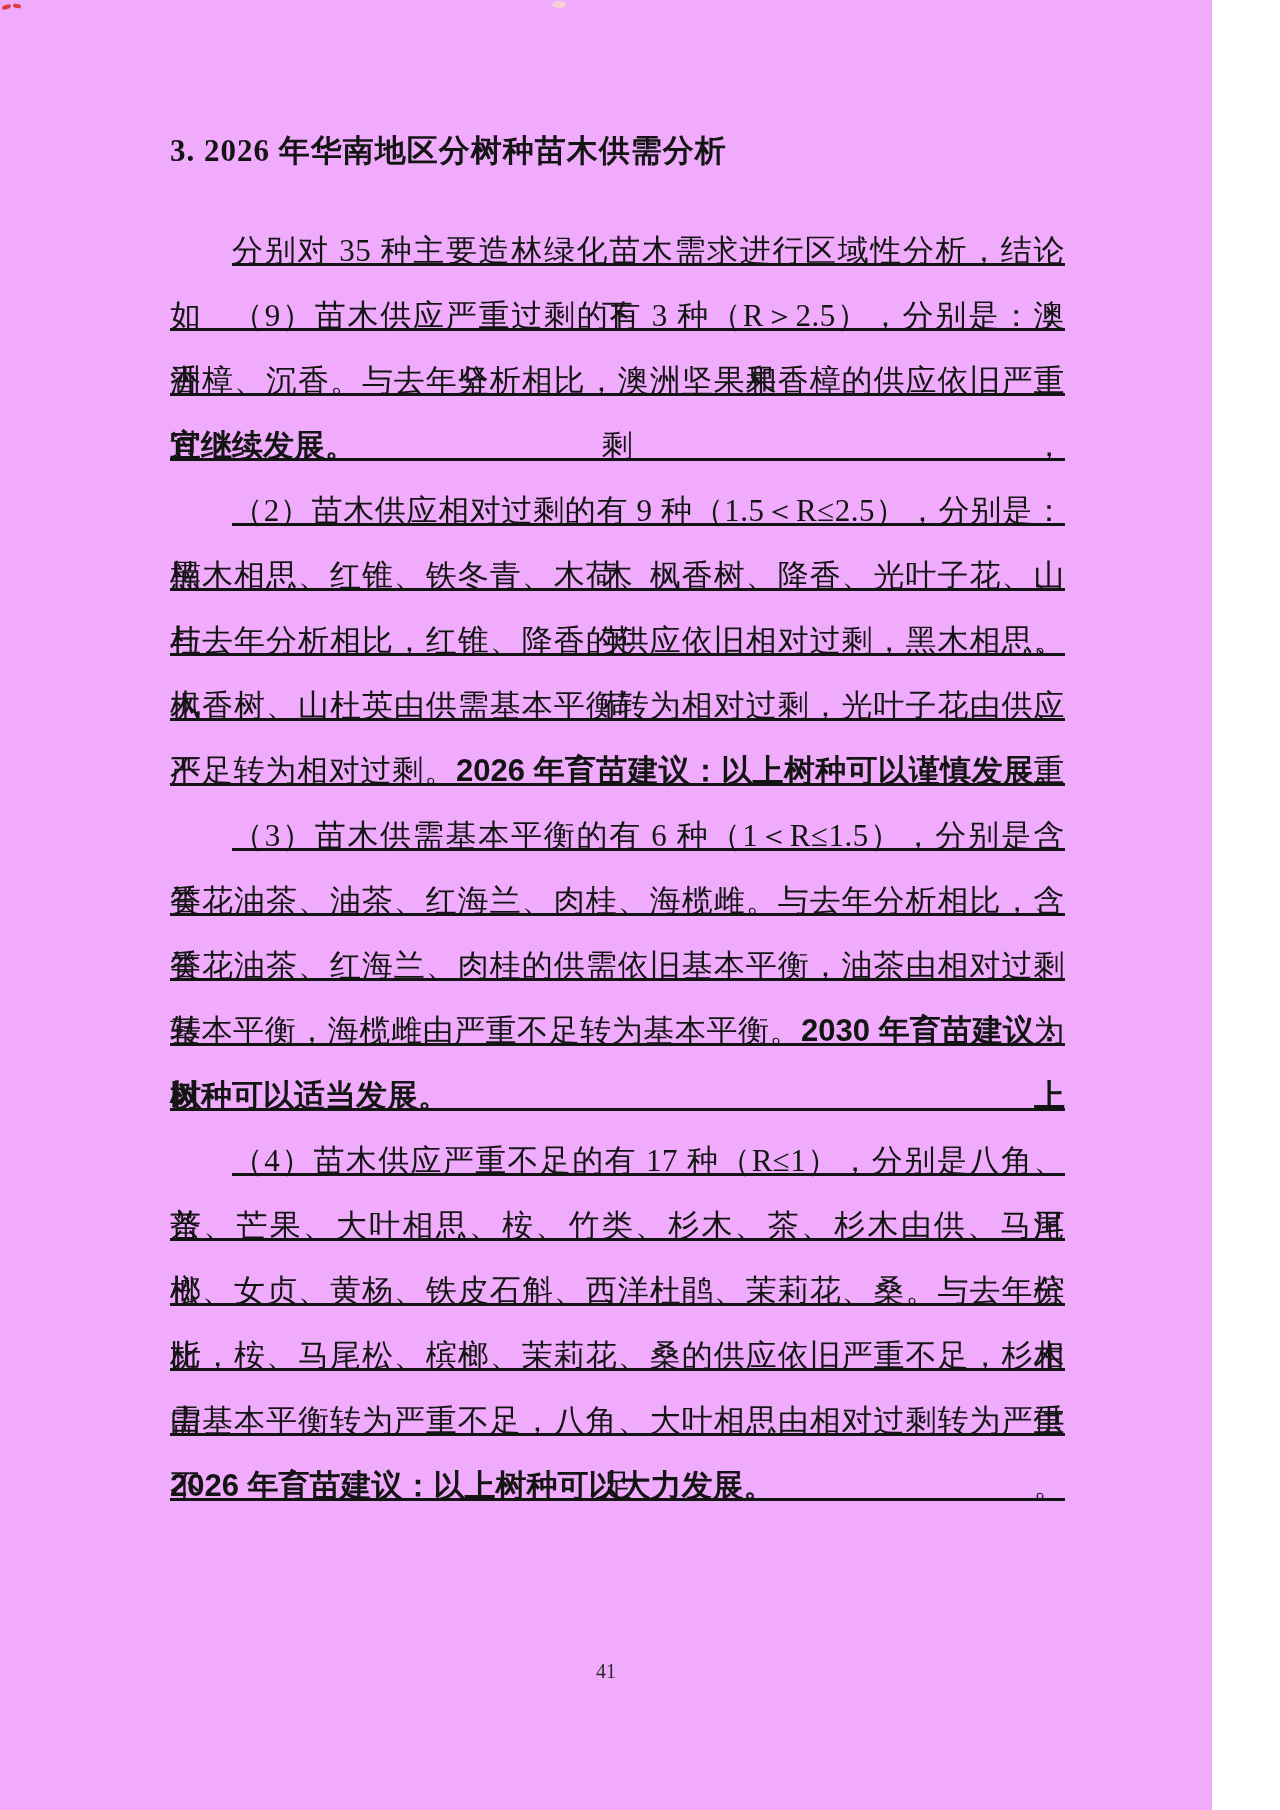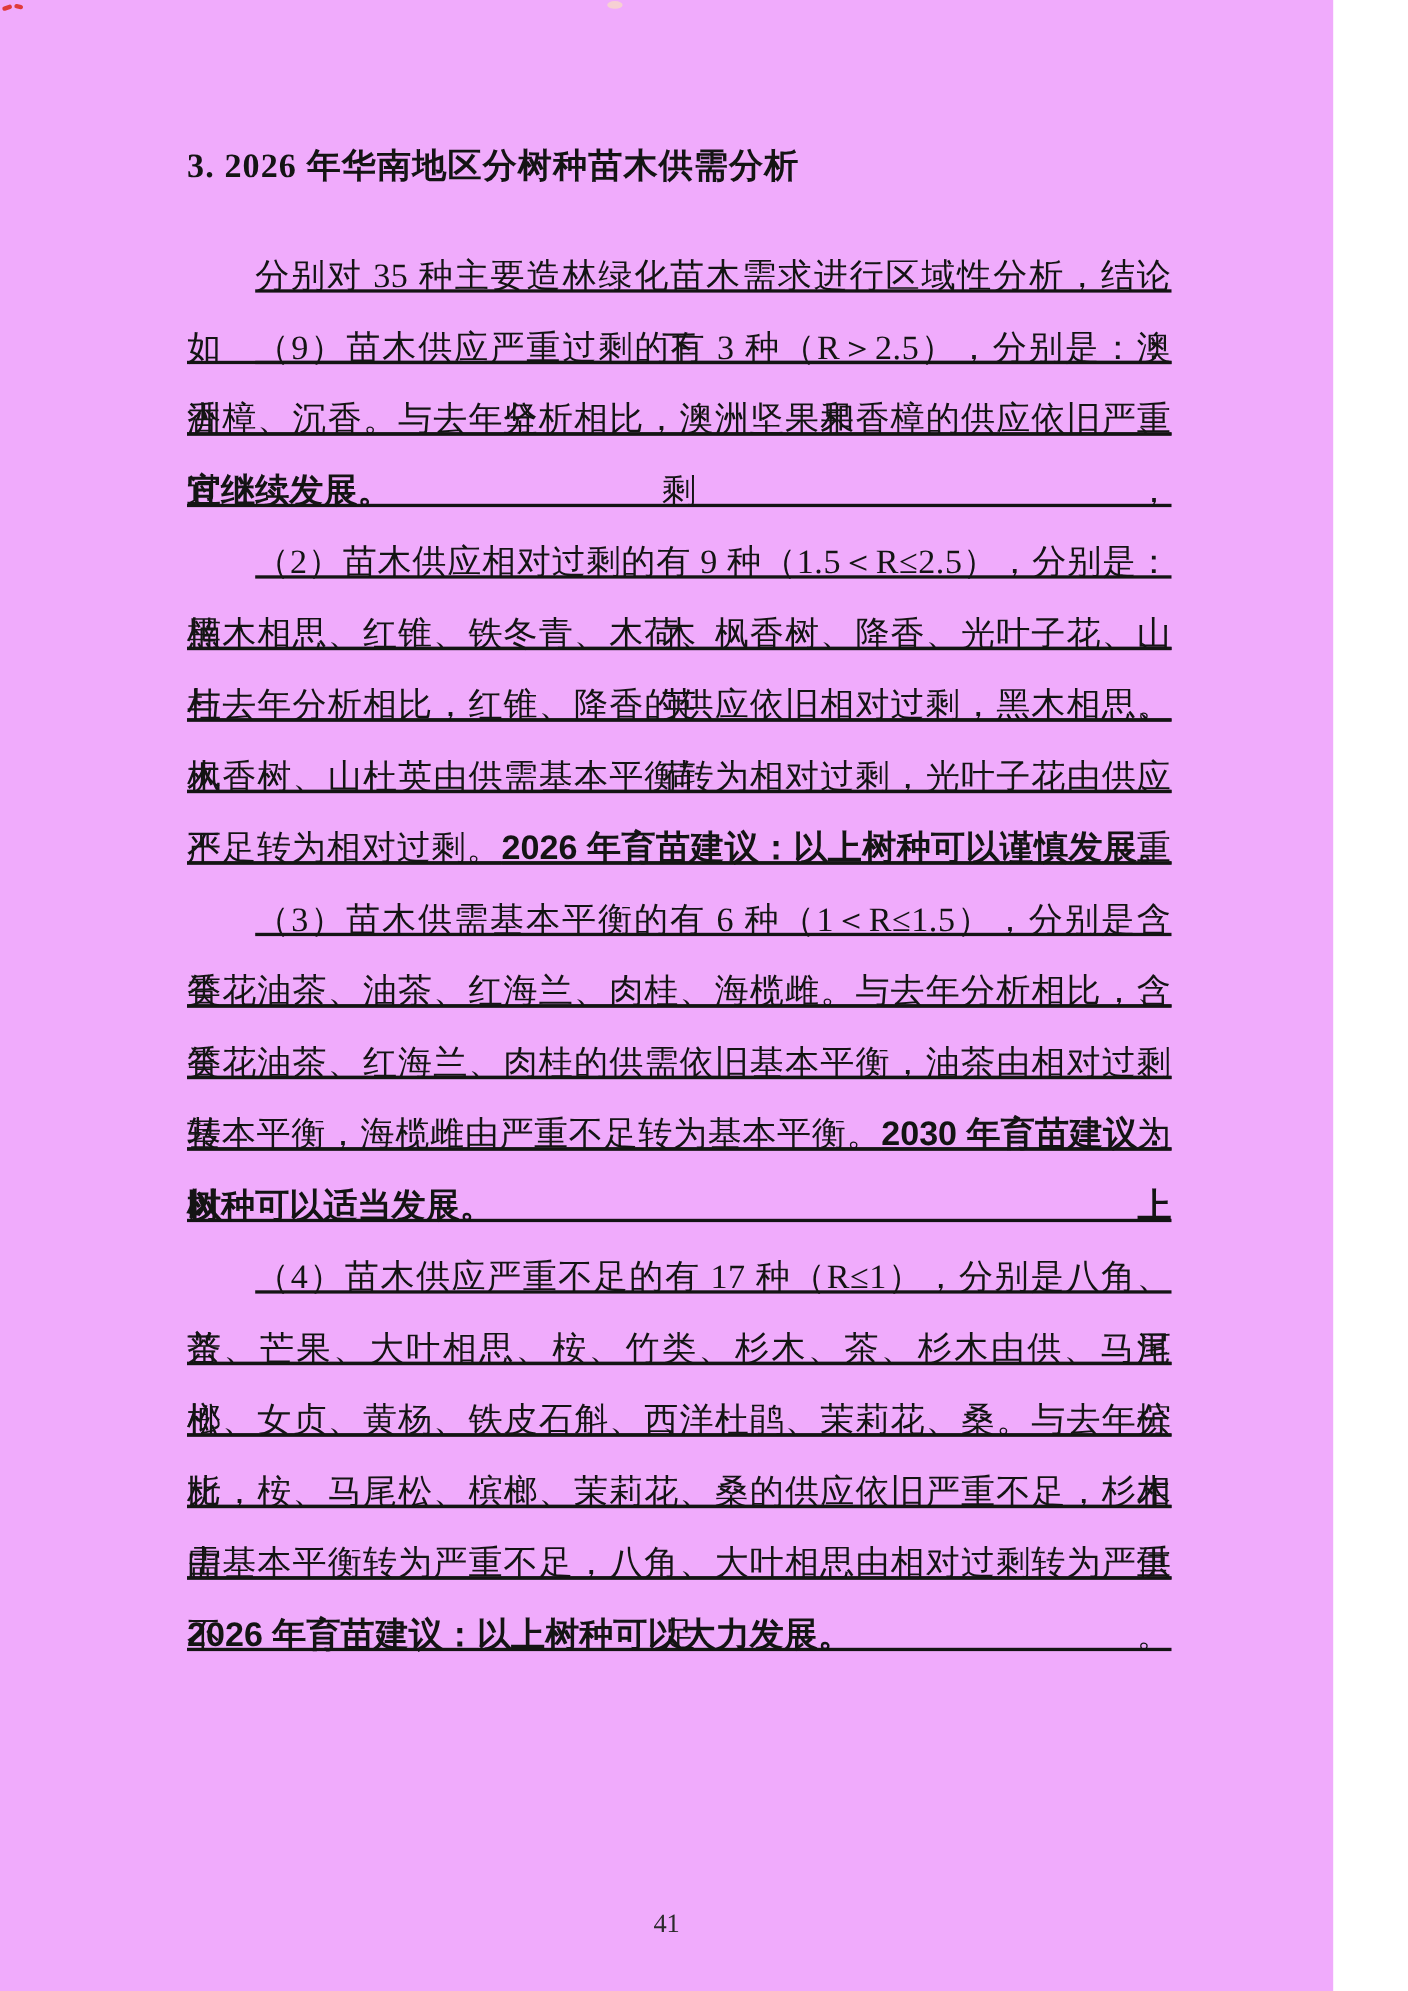--- a/index.html
+++ b/index.html
@@ -57,24 +57,24 @@
     letter-spacing: 0.5px;
   }
   .seg.bold-hei {
     font-family: "Liberation Sans", "DejaVu Sans", sans-serif;
     font-weight: 700;
     letter-spacing: 0px;
   }
   .page-number {
     position: absolute;
     left: 0;
-    top: 1736px;
+    top: 1660px;
     width: 100%;
     text-align: center;
-    font-size: 24px;
+    font-size: 20px;
     color: #2b2b2b;
     font-family: "Liberation Serif", "DejaVu Serif", serif;
   }
   
   .artifact-red {
     position: absolute;
     left: 2px;
     top: 3px;
     width: 20px;
     height: 10px;

